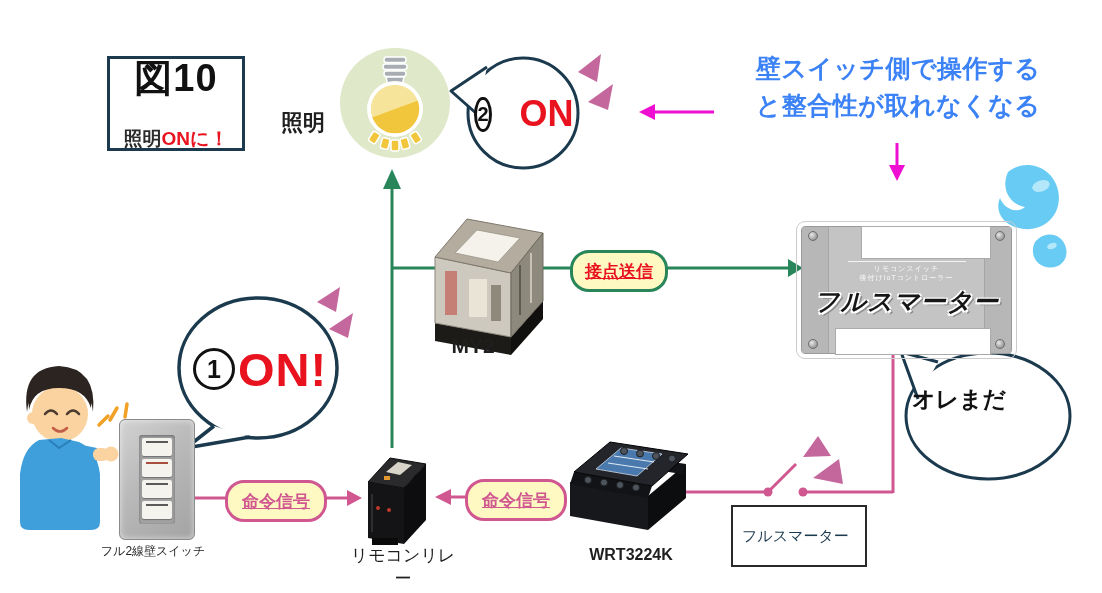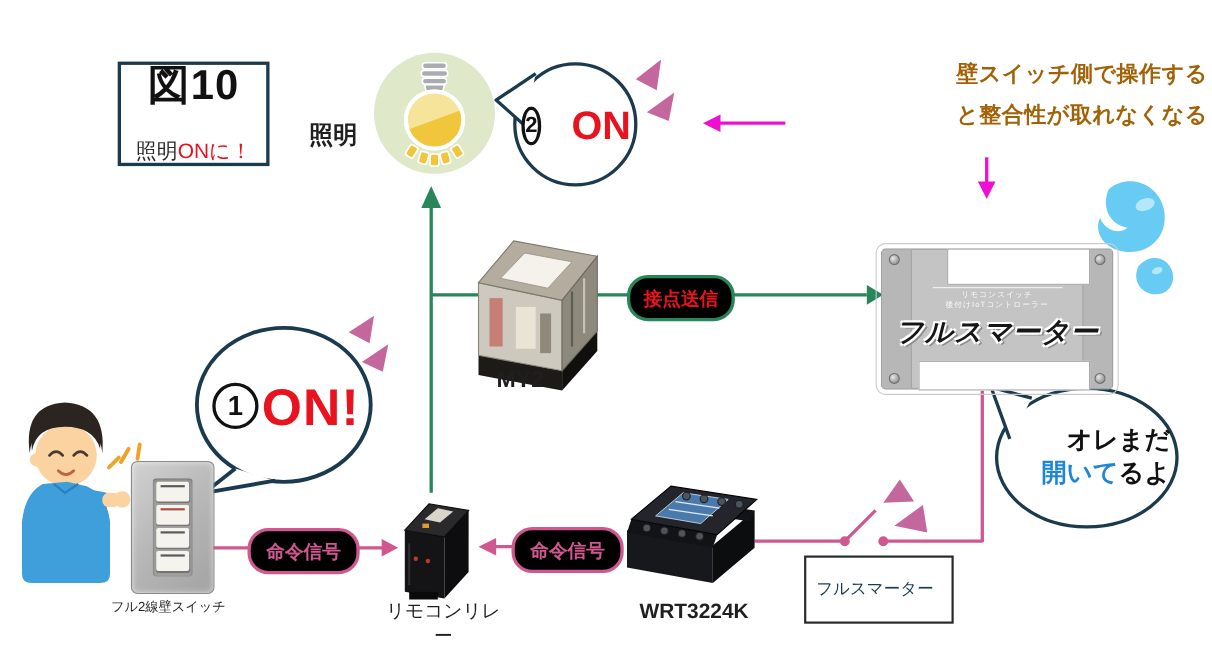--- a/index.html
+++ b/index.html
@@ -7,53 +7,53 @@
     position:relative;width:1102px;height:593px;background:#ffffff;overflow:hidden;
     font-family:"Liberation Sans","DejaVu Sans",sans-serif;
   }
   .abs{position:absolute;}
   .nosel{user-select:none;}
 
   
   .fig-box{left:107px;top:56px;width:132px;height:89px;border:3px solid #1b3a4e;background:#fff;
     display:flex;flex-direction:column;align-items:center;justify-content:center;gap:0;}
   .fig-num{font-size:38px;font-weight:900;color:#111;letter-spacing:1px;line-height:1;}
-  .fig-cap{font-size:19px;font-weight:400;line-height:1;margin-top:32px;}
+  .fig-cap{font-size:19px;font-weight:700;line-height:1;margin-top:32px;}
   .fig-cap .dark{color:#2b2b2b;}
   .fig-cap .red{color:#e9131f;}
 
   
   .dev-label{color:#1f1f1f;font-weight:700;text-align:center;}
 
   
-  .warning{left:698px;top:50px;width:400px;text-align:right;color:#a16207;
-    font-size:20px;font-weight:900;line-height:37px;letter-spacing:0.5px;}
-
-  
-  .pill{display:flex;align-items:center;justify-content:center;background:#000000;
-    border-radius:19px;font-weight:700;}
+  .warning{left:698px;top:50px;width:400px;text-align:center;color:#3b82f6;
+    font-size:25px;font-weight:900;line-height:37px;letter-spacing:0.5px;}
+
+  
+  .pill{display:flex;align-items:center;justify-content:center;background:#fef9c3;
+    border-radius:19px;font-weight:700;text-decoration:underline;}
   .pill.green{border:3px solid #28865a;color:#e9131f;font-size:17px;}
   .pill.pink{border:3px solid #d0578f;color:#d0578f;font-size:17px;}
 
   
   .note-box{left:731px;top:505px;width:123px;height:58px;border:2px solid #2a2a2a;background:#fff;
     display:flex;flex-direction:column;justify-content:center;padding-left:9px;line-height:1.25;}
   .note-box .l1{font-size:15px;color:#1b3a4e;font-weight:400;}
   .note-box .l2{font-size:15px;color:#1b3a4e;display:flex;align-items:center;}
   .note-box .open{color:#1e86d8;font-size:26px;font-weight:900;line-height:1;margin-left:1px;}
 
   
   .bubble-text{display:flex;align-items:center;justify-content:center;}
   .circ-num{display:inline-flex;align-items:center;justify-content:center;border-radius:50%;
     background:#fff;color:#111;font-weight:700;}
   .circ-num.big{width:36px;height:36px;border:3px solid #111;font-size:25px;}
   .circ-num.small{width:29px;height:29px;border:3px solid #111;font-size:20px;}
   .on-big{color:#e9131f;font-weight:700;font-size:47px;letter-spacing:1px;line-height:1;}
   .on-small{color:#e9131f;font-weight:900;font-size:36px;line-height:1;margin-left:26px;}
-  .bub3{left:912px;top:384px;width:152px;text-align:right;font-size:23px;font-weight:700;
+  .bub3{left:912px;top:384px;width:152px;text-align:left;font-size:23px;font-weight:700;
     color:#111;line-height:30px;}
   .bub3 .blue{color:#1e86d8;}
 
   
   .fullsmarter{left:801px;top:226px;width:209px;height:126px;background:#c4c4c4;
     border:1px solid #9a9a9a;border-radius:4px;outline:1px solid #cccccc;outline-offset:4px;}
   .fs-strip{position:absolute;top:0;width:26px;height:100%;background:#b7b7b7;}
   .fs-notch{position:absolute;background:#fff;border:1px solid #ababab;}
   .fs-screw{position:absolute;width:8px;height:8px;border-radius:50%;
     background:radial-gradient(circle at 35% 35%,#e8e8e8,#7a7a7a);border:1px solid #6d6d6d;}
@@ -264,23 +264,20 @@
     <span class="on-big">ON!</span>
   </div>
 
   <div class="abs bubble-text" style="left:477px;top:92px;width:94px;height:44px;gap:2px;">
     <span class="circ-num small">2</span>
     <span class="on-small">ON</span>
   </div>
 
   <div class="abs bub3">
     <div>オレまだ</div>
-    <div>
-      <span class="blue">開いて</span><span>るよ</span>
-    </div>
   </div>
 
   <div class="abs pill green" style="left:570px;top:250px;width:92px;height:36px;">接点送信</div>
   <div class="abs pill pink" style="left:225px;top:480px;width:96px;height:36px;">命令信号</div>
   <div class="abs pill pink" style="left:465px;top:479px;width:96px;height:36px;">命令信号</div>
 
   <div class="abs wall-switch">
     <div class="ws-recess">
       <div class="ws-btn b1" style="top:3px;">
           <div class="bar"></div>
@@ -312,17 +309,17 @@
       <div class="fs-sub">後付けIoTコントローラー</div>
       <div class="fs-logo">フルスマーター</div>
     </div>
   </div>
 
   <div class="abs note-box">
     <div class="l1">フルスマーター</div>
   </div>
 
   <div class="abs dev-label" style="left:430px;top:334px;width:86px;font-size:21px;">MY2</div>
-  <div class="abs dev-label" style="left:565px;top:546px;width:132px;font-size:19px;">WRT3224K</div>
+  <div class="abs dev-label" style="left:565px;top:546px;width:132px;font-size:16px;">WRT3224K</div>
   <div class="abs dev-label" style="left:348px;top:544px;width:110px;font-size:17px;font-weight:400;">リモコンリレー</div>
   <div class="abs dev-label" style="left:88px;top:543px;width:130px;font-size:12px;font-weight:400;">フル2線壁スイッチ</div>
 
 </div>
 
 </body></html>

